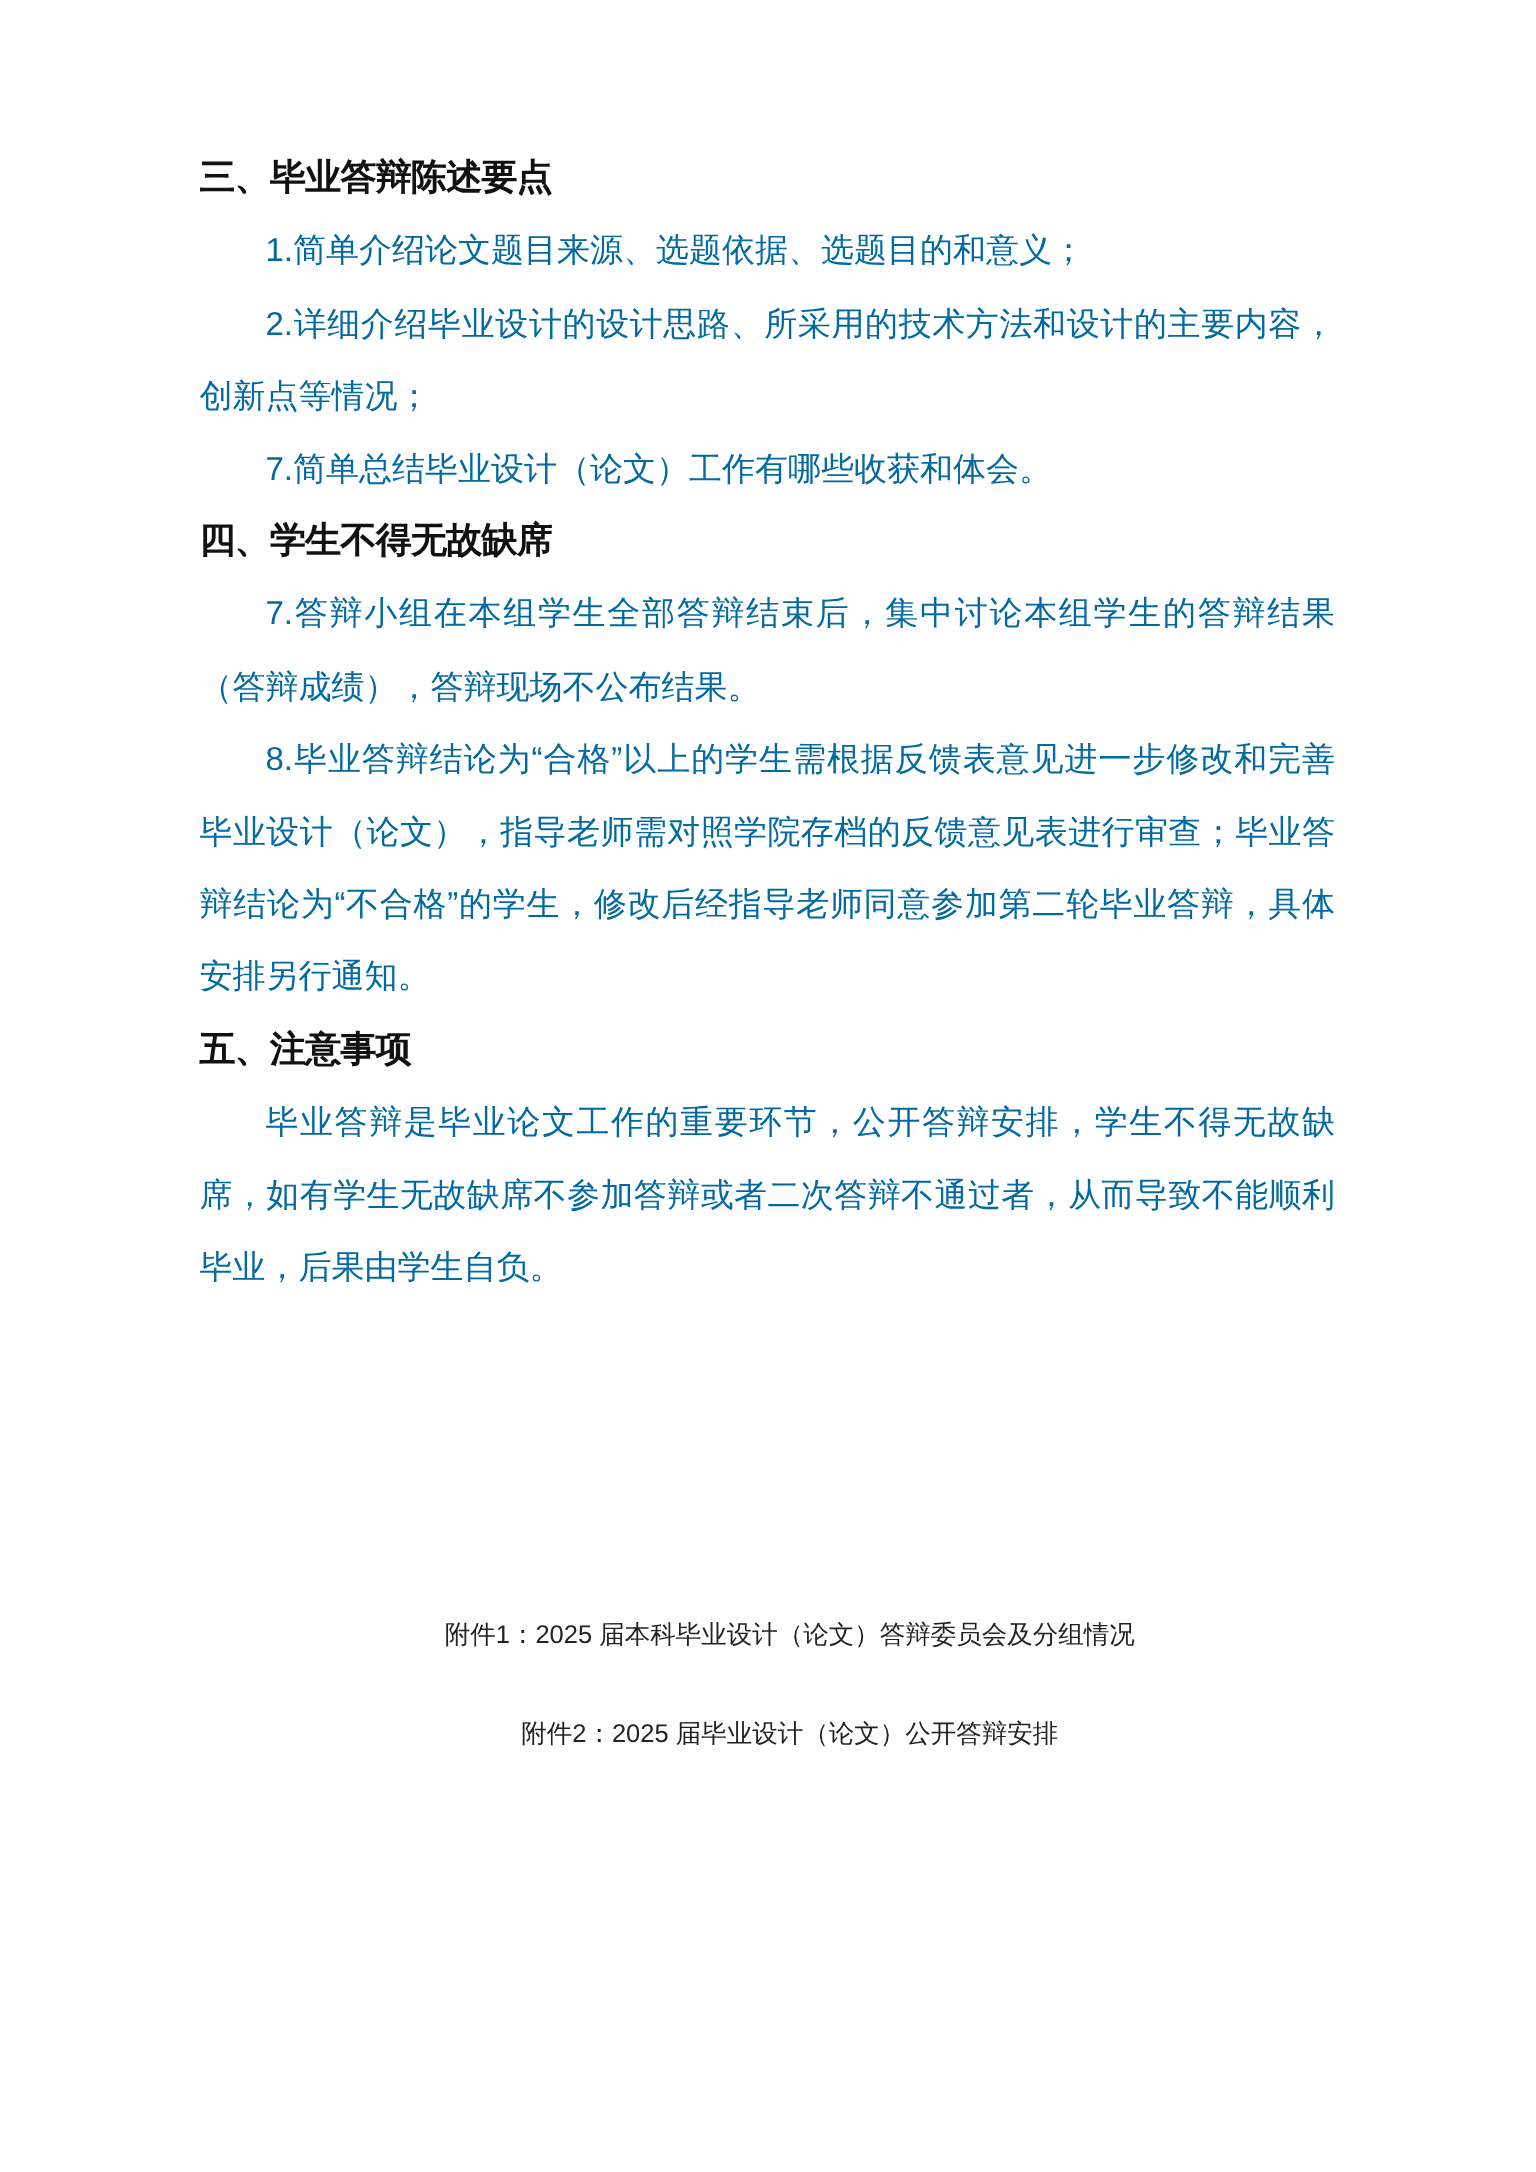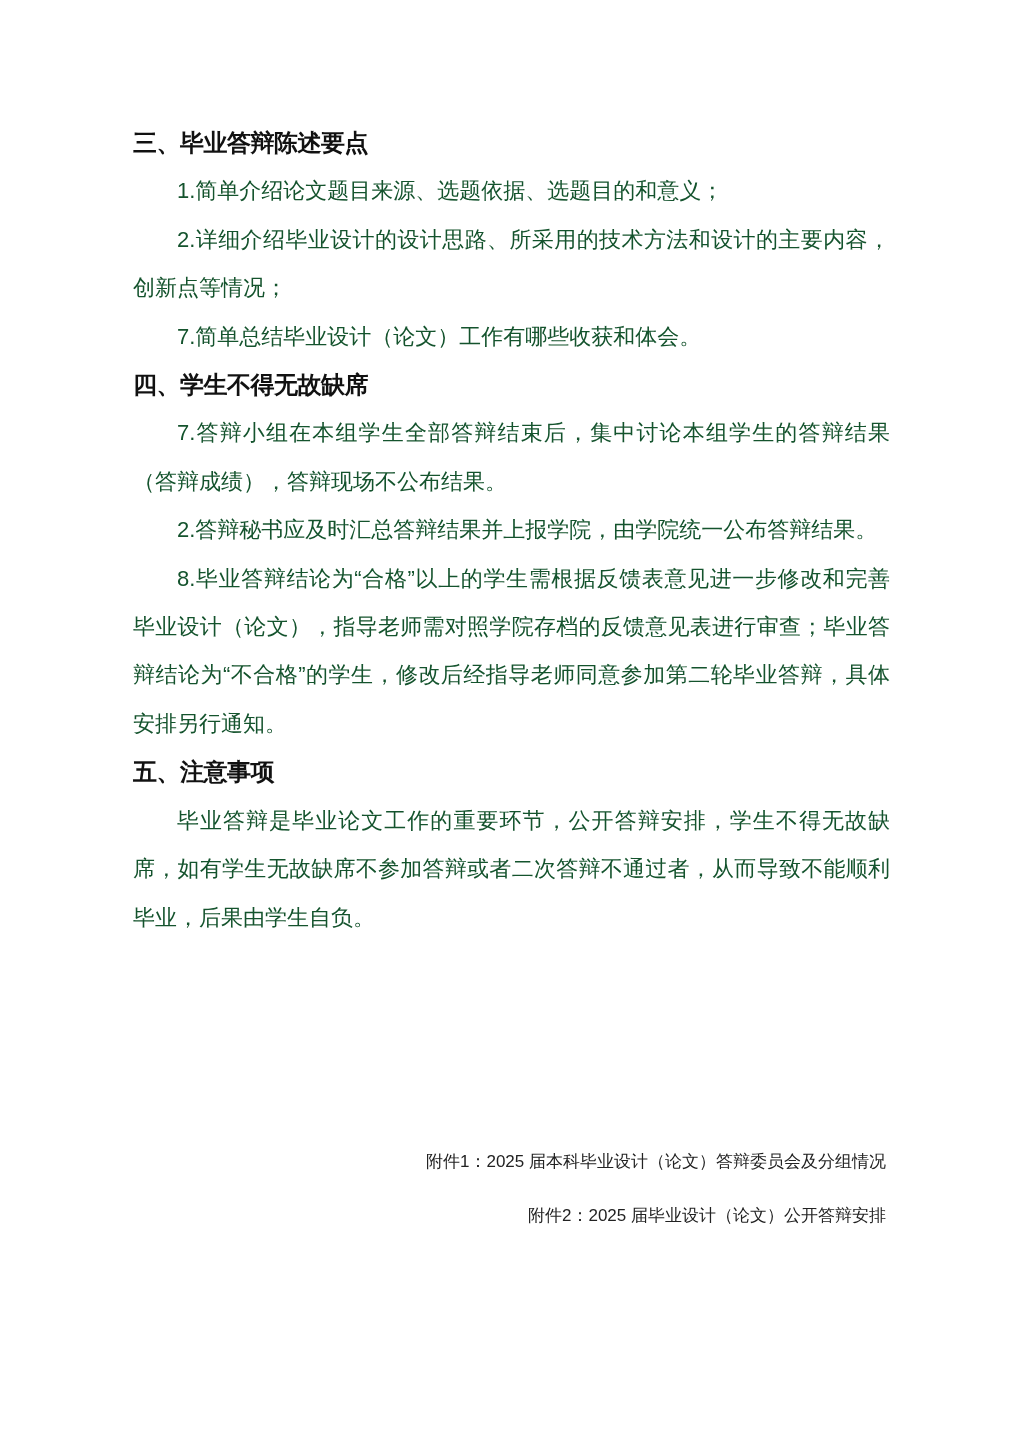--- a/index.html
+++ b/index.html
@@ -7,21 +7,21 @@
     padding: 0;
     background: #ffffff;
   }
   .page {
     position: relative;
     width: 1024px;
     height: 1448px;
     margin: 0 auto;
     background: #ffffff;
     box-sizing: border-box;
-    padding: 119px 134px 0 133px;
+    padding: 95px 134px 0 133px;
     font-family: "Liberation Sans", "DejaVu Sans", sans-serif;
     color: #1a1a1a;
     overflow: hidden;
   }
   .section-heading {
     margin: 0;
     font-size: 24px;
     font-weight: bold;
     line-height: 48.4px;
     letter-spacing: -0.5px;
@@ -30,53 +30,52 @@
   }
   .body-paragraph {
     margin: 0;
     font-size: 22px;
     font-weight: 400;
     line-height: 48.4px;
     text-indent: 2em;
     text-align: justify;
     text-justify: inter-ideograph;
     word-break: break-all;
-    color: #14532d;
+    color: #0369a1;
   }
   .attachments-block {
     margin-top: 195px;
     padding-left: 30px;
   }
   .attachment-line {
-    margin: 4px;
+    margin: 16px;
     font-size: 17px;
     font-weight: 400;
     line-height: 50px;
     color: #222222;
-    text-align: right;
+    text-align: center;
   }
 </style>
 </head>
 <body>
 
 <div class="page">
 
   <h2 class="section-heading">三、毕业答辩陈述要点</h2>
 
   <p class="body-paragraph">1.简单介绍论文题目来源、选题依据、选题目的和意义；</p>
 
   <p class="body-paragraph">2.详细介绍毕业设计的设计思路、所采用的技术方法和设计的主要内容，创新点等情况；</p>
 
   <p class="body-paragraph">7.简单总结毕业设计（论文）工作有哪些收获和体会。</p>
 
   <h2 class="section-heading">四、学生不得无故缺席</h2>
 
   <p class="body-paragraph">7.答辩小组在本组学生全部答辩结束后，集中讨论本组学生的答辩结果（答辩成绩），答辩现场不公布结果。</p>
 
-  <p class="body-paragraph">2.答辩秘书应及时汇总答辩结果并上报学院，由学院统一公布答辩结果。</p>
 
   <p class="body-paragraph">8.毕业答辩结论为“合格”以上的学生需根据反馈表意见进一步修改和完善毕业设计（论文），指导老师需对照学院存档的反馈意见表进行审查；毕业答辩结论为“不合格”的学生，修改后经指导老师同意参加第二轮毕业答辩，具体安排另行通知。</p>
 
   <h2 class="section-heading">五、注意事项</h2>
 
   <p class="body-paragraph">毕业答辩是毕业论文工作的重要环节，公开答辩安排，学生不得无故缺席，如有学生无故缺席不参加答辩或者二次答辩不通过者，从而导致不能顺利毕业，后果由学生自负。</p>
 
   <div class="attachments-block">
     <p class="attachment-line">附件1：2025 届本科毕业设计（论文）答辩委员会及分组情况</p>
     <p class="attachment-line">附件2：2025 届毕业设计（论文）公开答辩安排</p>

